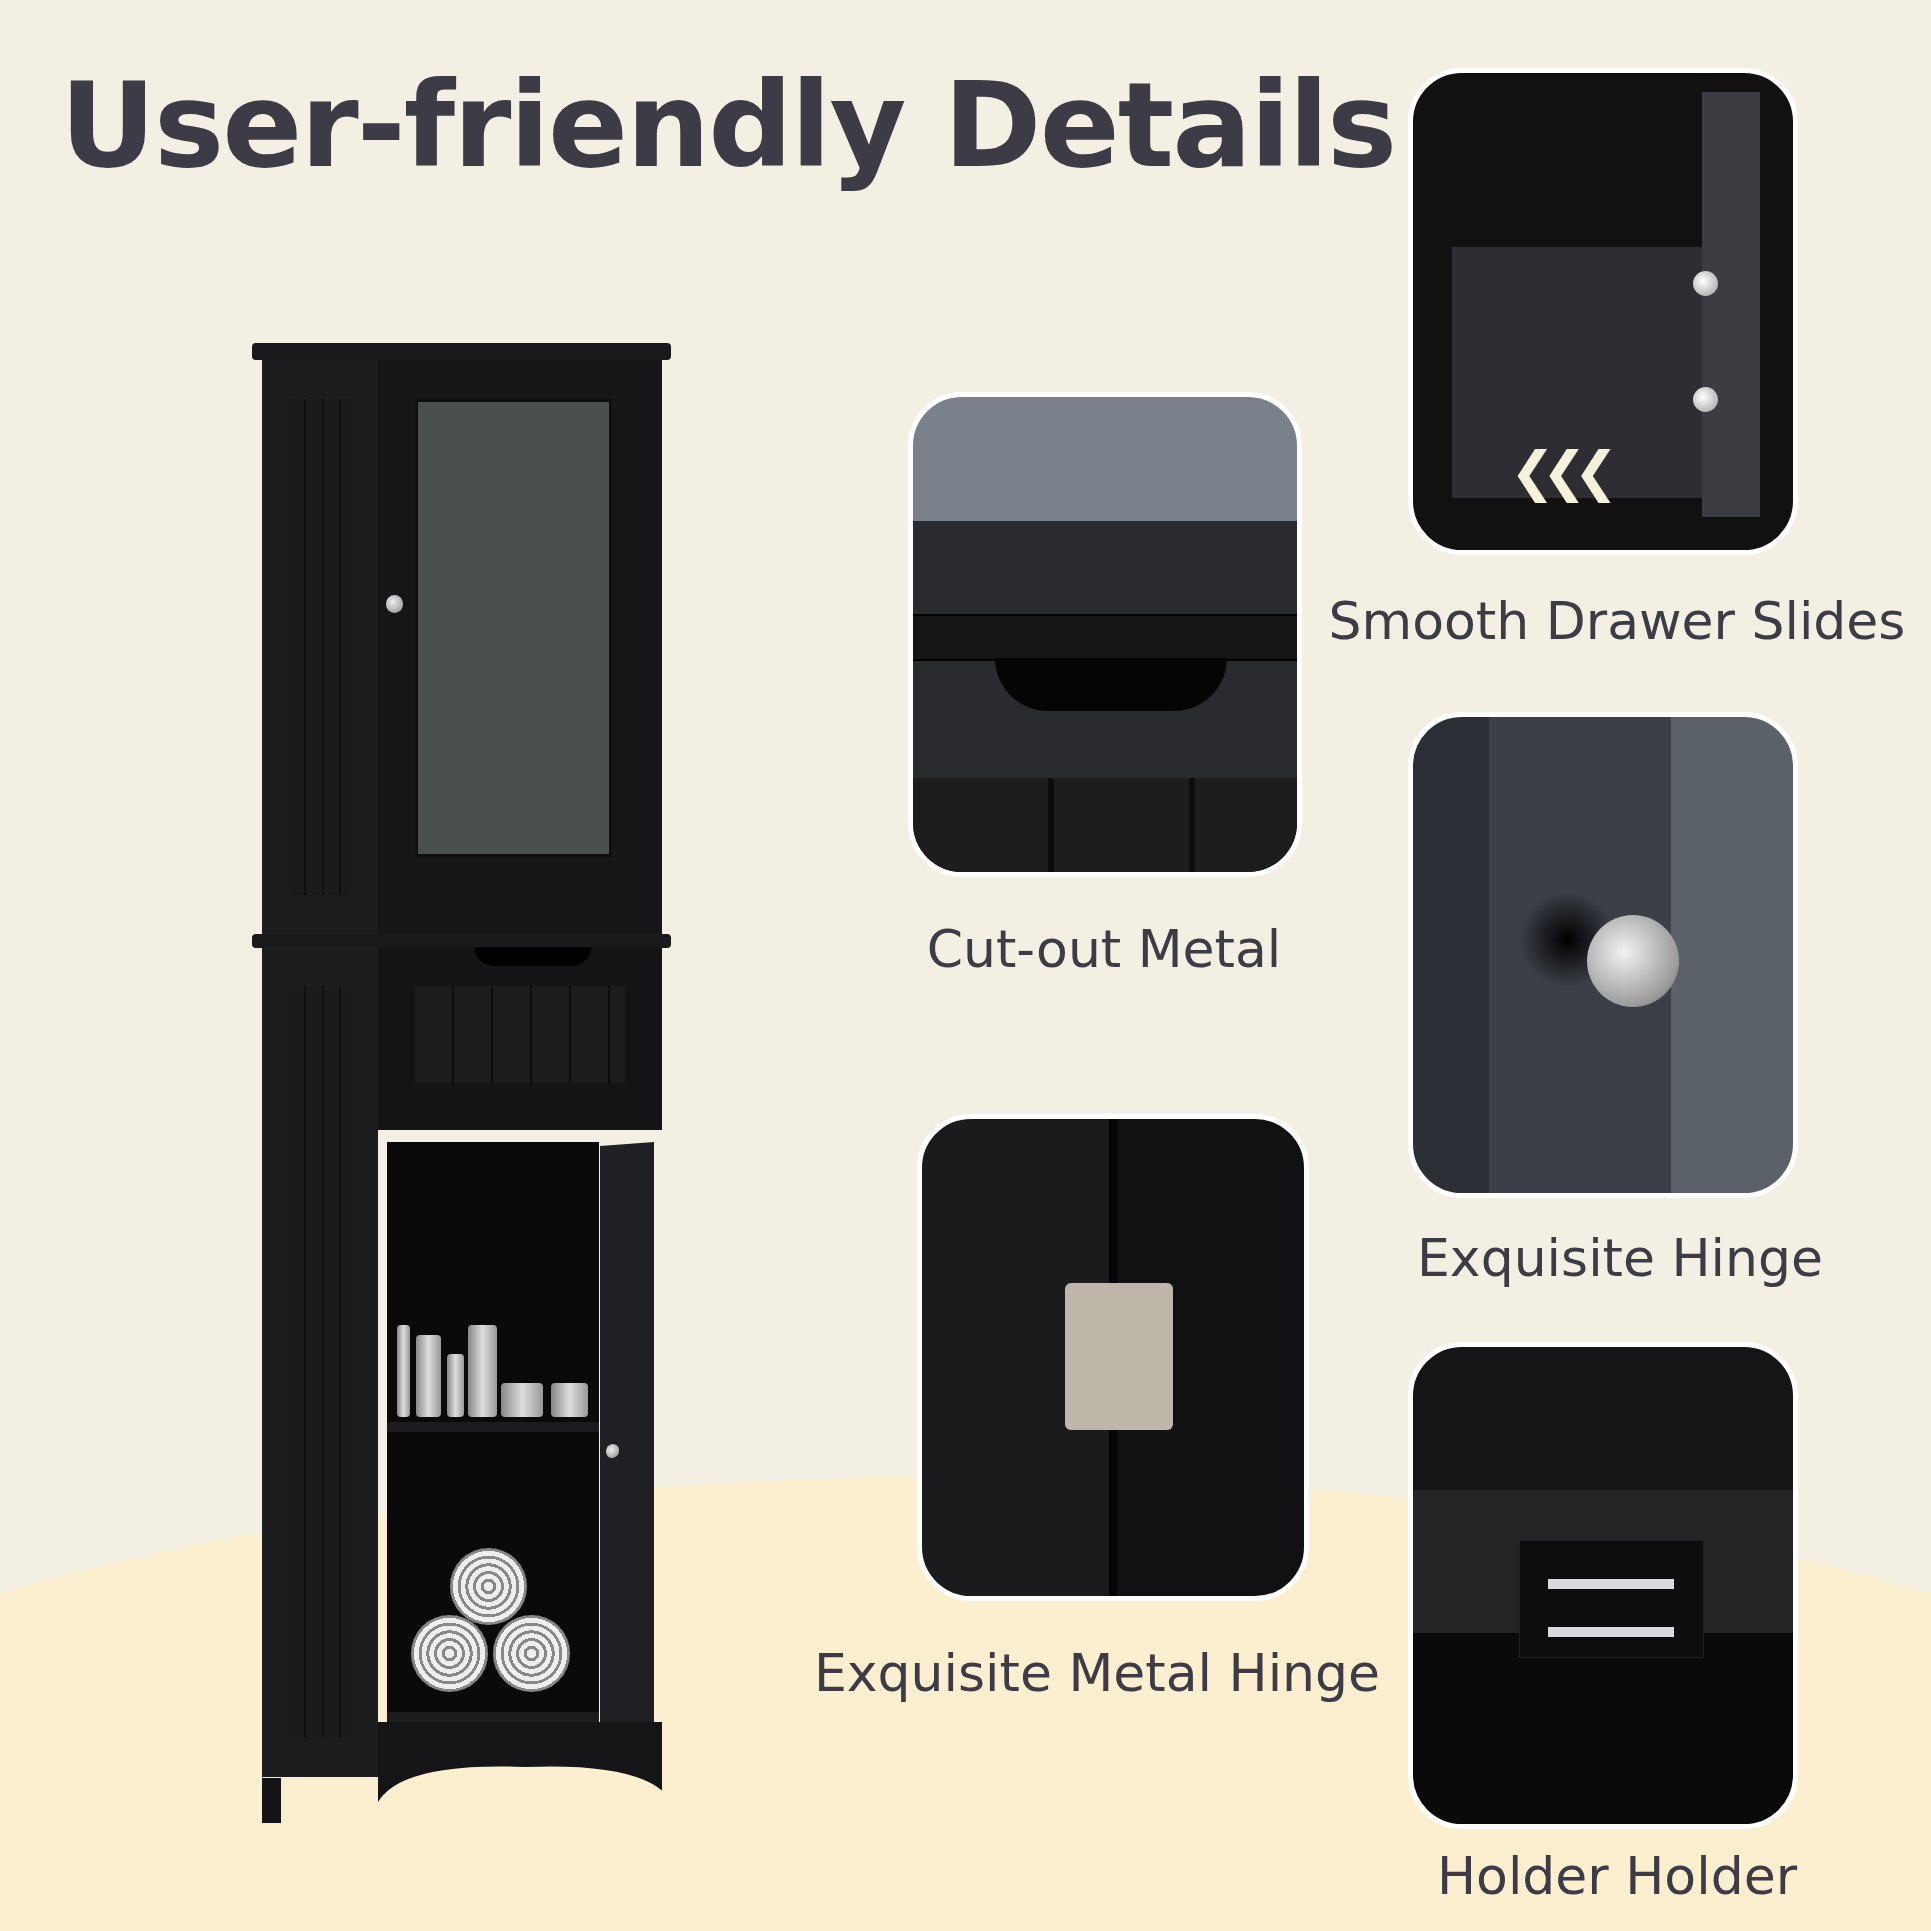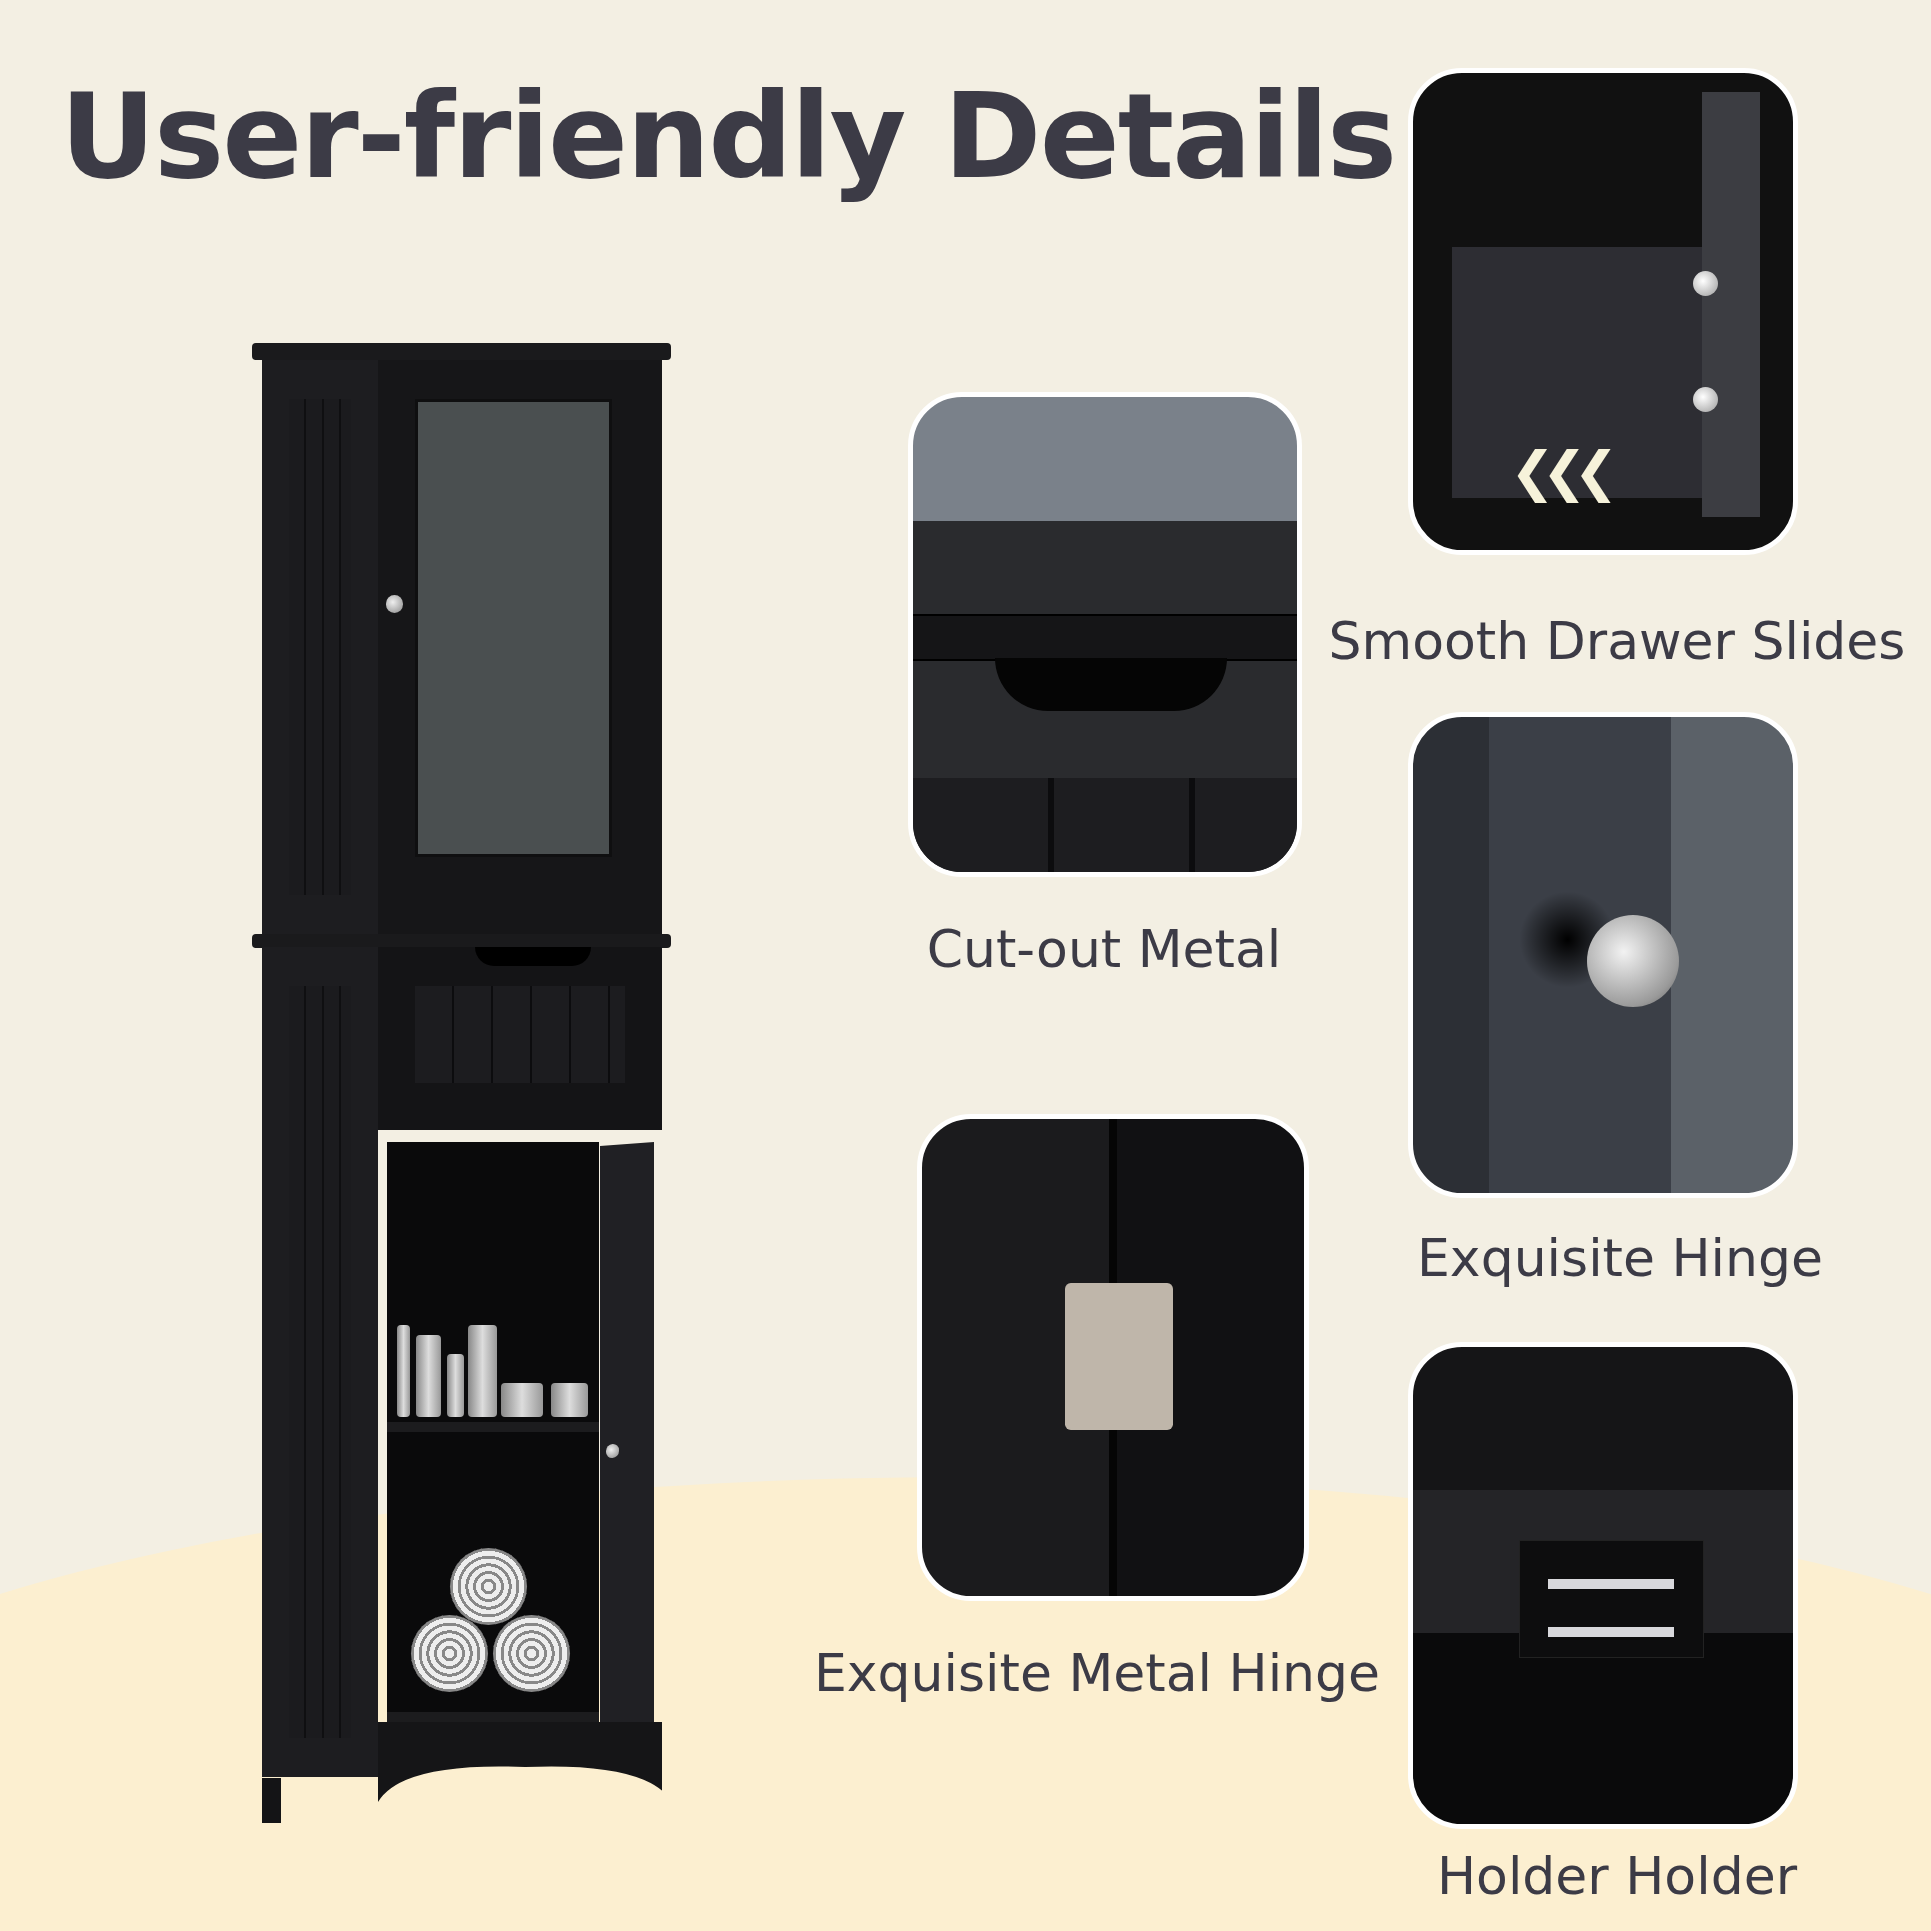--- a/index.html
+++ b/index.html
@@ -1,18 +1,18 @@
 <!DOCTYPE html>
 <html><head>
 <meta charset="utf-8">
 <style>
   html,body{margin:0;padding:0;}
   body{width:1931px;height:1931px;position:relative;overflow:hidden;background:#f3efe3;font-family:"DejaVu Sans","Liberation Sans",sans-serif;}
   .bg-wave{position:absolute;left:-290px;top:1477px;width:2510px;height:1159px;background:#fcefd0;border-radius:50% 50% 0 0 / 28% 28% 0 0;}
-  .title{position:absolute;left:60px;top:67px;font-size:118px;font-weight:bold;color:#3c3b46;letter-spacing:-1.9px;white-space:nowrap;}
+  .title{position:absolute;left:60px;top:56px;font-size:118px;font-weight:bold;color:#3c3b46;letter-spacing:-1.9px;white-space:nowrap;}
   .panel{position:absolute;border:5.8px solid #ffffff;border-radius:54px;overflow:hidden;box-sizing:border-box;background:#111;}
   .label{position:absolute;font-size:52px;color:#3c3b46;white-space:nowrap;text-align:center;transform:translateX(-50%);}
   
   .cab{position:absolute;left:252px;top:343px;width:419px;height:1480px;}
   .cab .top{position:absolute;left:0;top:0;width:419px;height:17.4px;background:#1a1a1c;border-radius:3.9px;}
   .cab .mid{position:absolute;left:0;top:591px;width:419px;height:13.5px;background:#1a1a1c;border-radius:3.9px;}
   .cab .side{position:absolute;left:9.7px;width:116px;background:#1d1d20;}
   .cab .side.upper{top:17.4px;height:574px;}
   .cab .side.lower{top:604px;height:830px;}
   .grooves{position:absolute;left:27px;right:27px;top:39px;bottom:39px;background:repeating-linear-gradient(90deg,#1b1b1e 0 15.4px,#0f0f11 15.4px 17.4px);}
@@ -92,21 +92,21 @@
   <div class="leg" style="left:9.7px"></div>
 </div>
 
 <div class="panel p-drawer" style="left:1408px;top:68px;width:390px;height:487px">
   <div class="shade"></div>
   <div class="rail"></div>
   <div class="screw" style="left:280px;top:198px"></div>
   <div class="screw" style="left:280px;top:314px"></div>
   <div class="arrows">❮❮❮</div>
 </div>
-<div class="label" style="left:1617px;top:611px">Smooth Drawer Slides</div>
+<div class="label" style="left:1617px;top:591px">Smooth Drawer Slides</div>
 
 <div class="panel p-handle" style="left:908px;top:392px;width:394px;height:485px">
   <div class="bar"></div>
   <div class="hole"></div>
   <div class="lower"></div>
 </div>
 <div class="label" style="left:1104px;top:919px">Cut-out Metal</div>
 
 <div class="panel p-knob" style="left:1408px;top:712px;width:390px;height:486px">
   <div class="shadow"></div>

